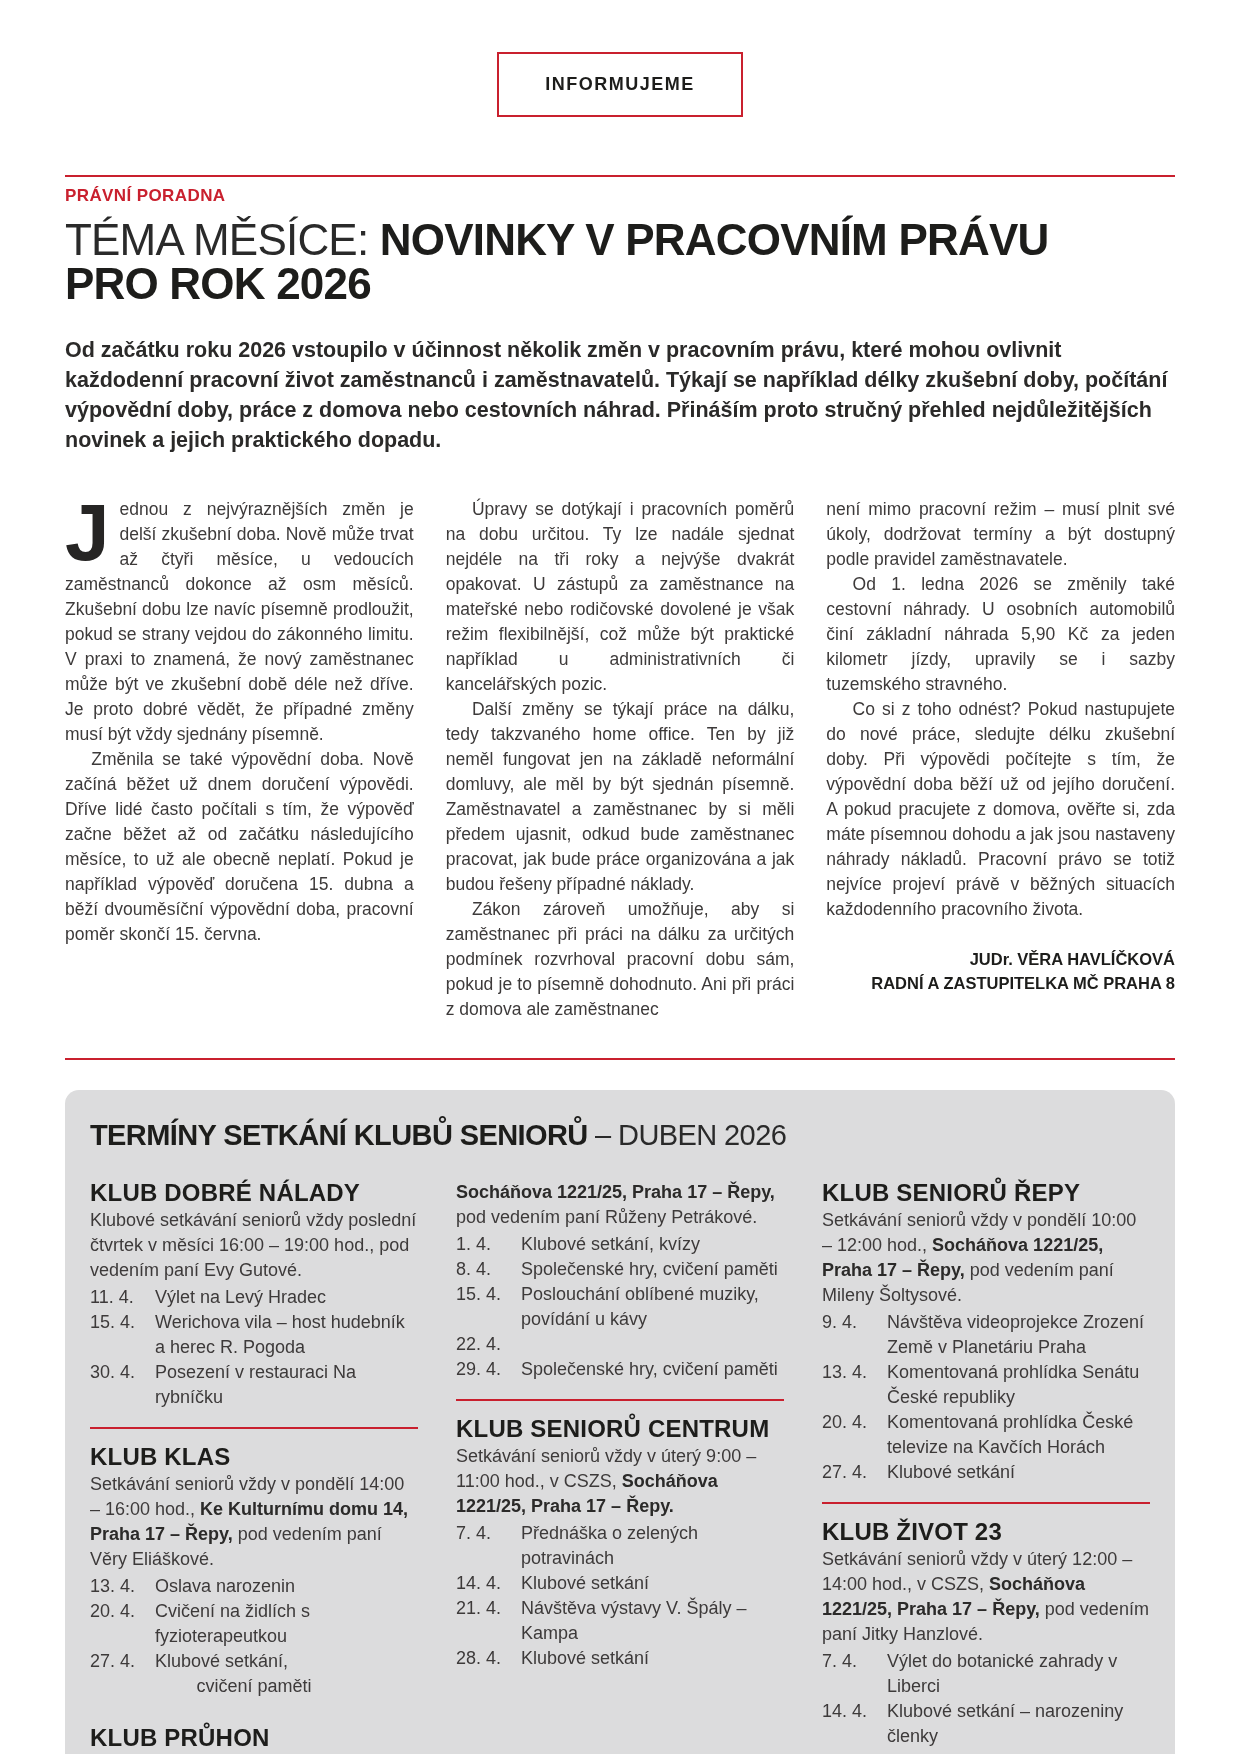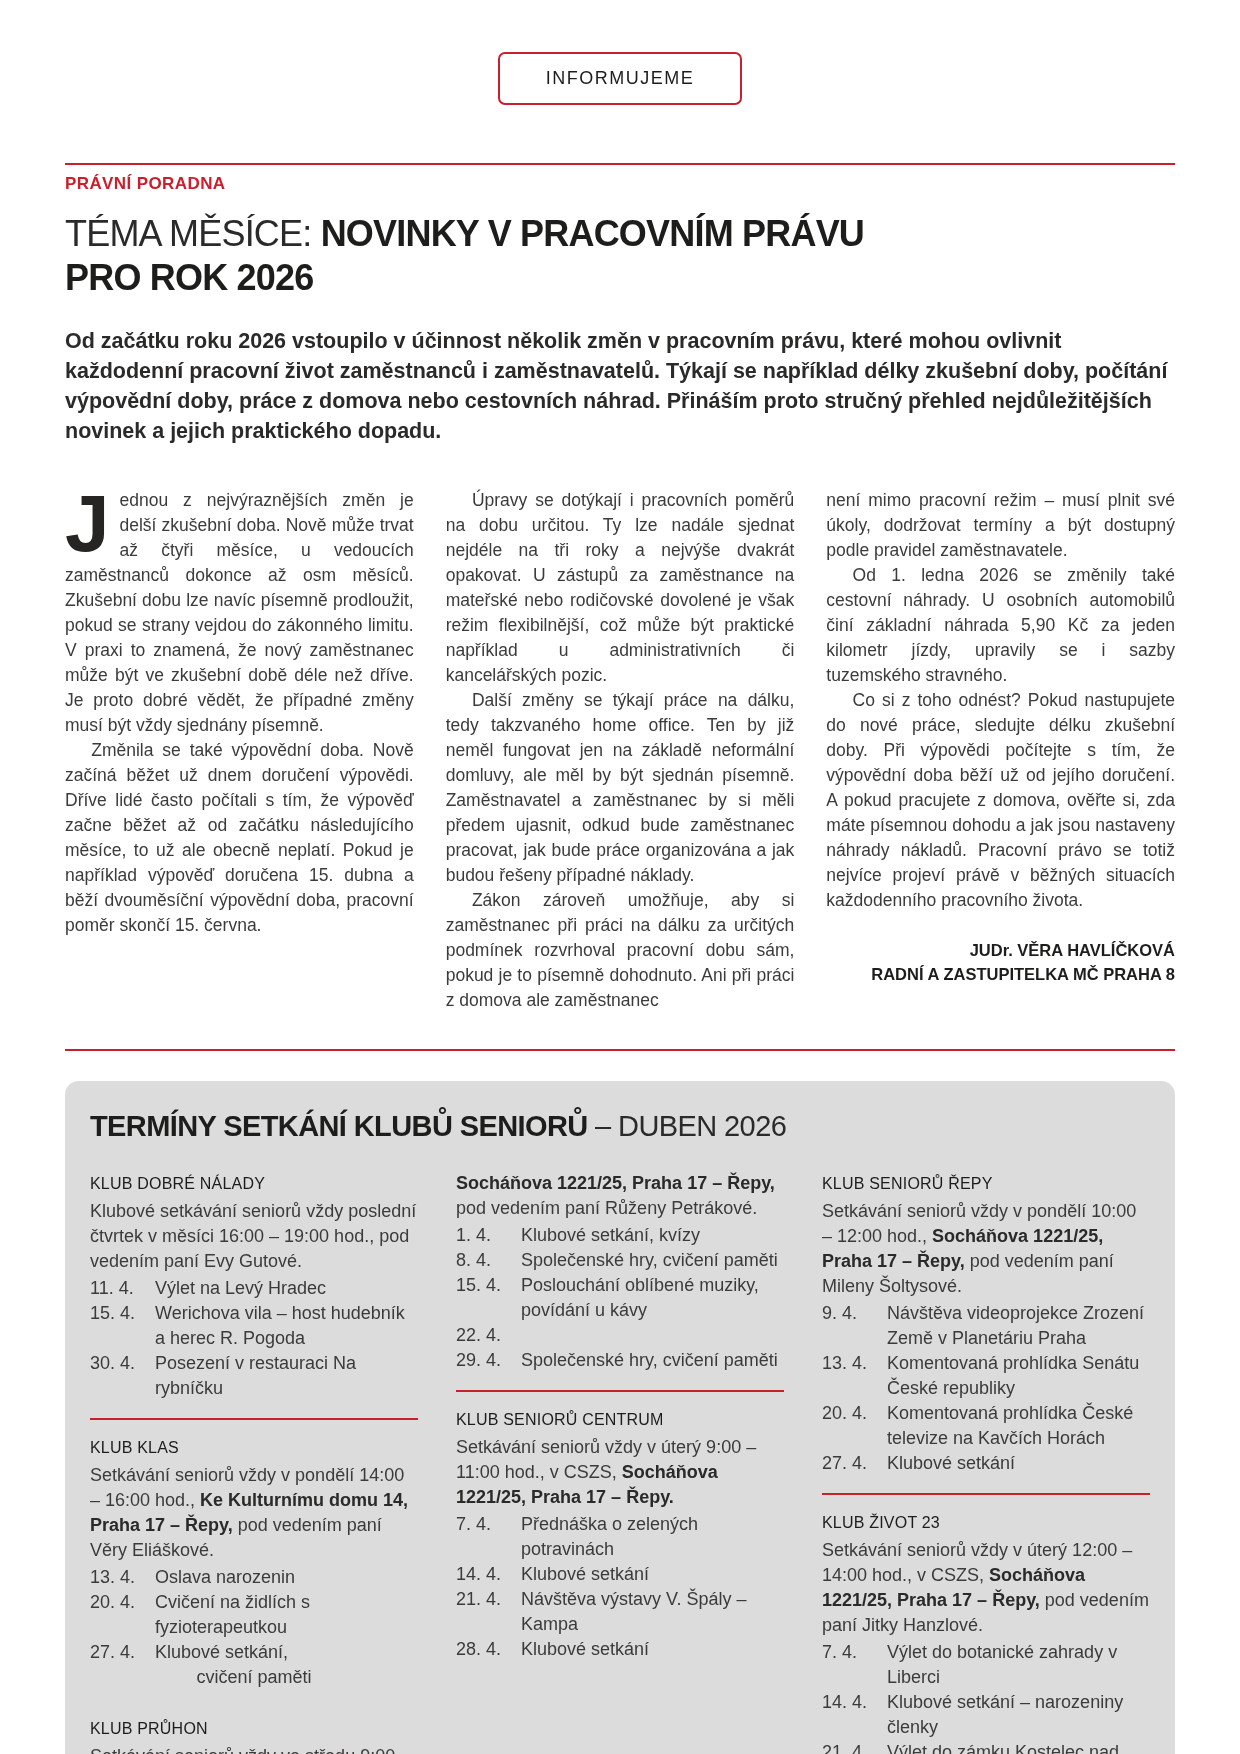--- a/index.html
+++ b/index.html
@@ -7,35 +7,35 @@
     width:1240px;min-height:1754px;
     font-family:"Liberation Sans","DejaVu Sans",sans-serif;
     color:#3d3a3a;
     -webkit-font-smoothing:antialiased;
   }
   .page{width:1110px;margin:0 auto;padding-top:52px;position:relative;}
 
   
   .badge-wrap{display:flex;justify-content:center;}
   .badge{
-    border:2px solid #c9202e;border-radius:7px;
-    padding:14px 46px;
-    font-weight:400;font-size:18px;letter-spacing:1.5px;color:#1d1d1b;
+    border:2px solid #c9202e;border-radius:0;
+    padding:20px 46px;
+    font-weight:700;font-size:18px;letter-spacing:1.5px;color:#1d1d1b;
   }
 
   .rule-red{height:2px;background:#c9202e;border:0;margin:58px 0 0 0;}
 
   .section-label{
     margin-top:9px;
     color:#c9202e;font-weight:700;font-size:17px;letter-spacing:.4px;
   }
 
   .headline{
-    margin-top:18px;
-    font-size:36px;line-height:44px;letter-spacing:-.8px;
+    margin-top:12px;
+    font-size:44px;line-height:44px;letter-spacing:-.8px;
     color:#1d1d1b;font-weight:700;
   }
   .headline .light{font-weight:400;color:#2a2a2a;}
 
   .lead{
     margin-top:26px;
     font-weight:700;font-size:21.5px;line-height:30px;color:#2b2a29;
     text-align:left;
   }
 
@@ -57,21 +57,21 @@
   
   .clubs-box{
     margin-top:30px;
     background:#dcdcdd;border-radius:14px;
     padding:28px 25px 34px 25px;
   }
   .clubs-title{font-size:29px;line-height:34px;letter-spacing:-.6px;color:#1d1d1b;font-weight:700;}
   .clubs-title .light{font-weight:400;color:#2a2a2a;}
   .clubs-cols{display:flex;gap:38px;margin-top:28px;}
   .clubs-cols .ccol{flex:1;min-width:0;font-size:18px;line-height:25px;color:#3d3a3a;}
-  .club-heading{font-weight:400;font-size:16px;letter-spacing:.2px;color:#1d1d1b;margin:0 0 3px 0;}
+  .club-heading{font-weight:700;font-size:24px;letter-spacing:.2px;color:#1d1d1b;margin:0 0 3px 0;}
   .club-intro{margin:0 0 2px 0;}
   .b{font-weight:700;color:#2b2a29;}
   .club-item{display:flex;}
   .club-date{flex:none;width:52px;text-align:left;padding-right:13px;}
   .club-text{flex:1;min-width:0;}
   .club-note{margin:0;text-align:center;}
   .club-divider{height:2px;background:#c9202e;border:0;margin:17px 0 15px 0;}
   .club-section.gap{margin-top:26px;}
 </style>
 </head>

